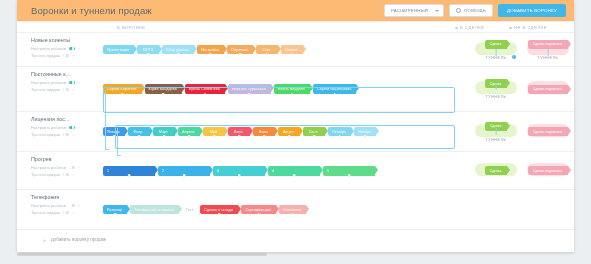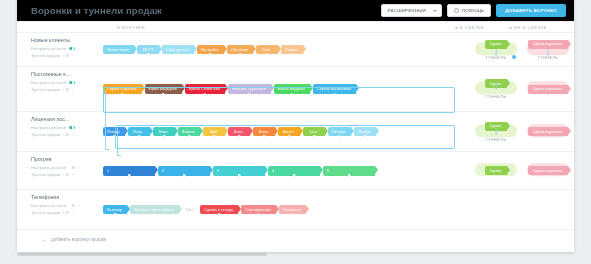--- a/index.html
+++ b/index.html
@@ -20,22 +20,21 @@
     left: 17px; top: 0px;
     width: 557px; height: 252px;
     background: #ffffff;
     box-shadow: 0 1px 3px rgba(0,0,0,.16);
   }
   
   .header {
     position: relative;
     height: 22px;
     border-bottom: 1px solid #eceef0;
-    background: #000000;
-    font-weight: bold;
+    background: #fdba74;
   }
   .page-title {
     position: absolute; left: 14px; top: 5px;
     font-size: 9.5px; color: #5a6b78; letter-spacing: .1px;
     white-space: nowrap;
   }
   .hdr-right { position: absolute; right: 8px; top: 4px; display: flex; align-items: center; gap: 5px; }
   .pill-select {
     display: flex; align-items: center; gap: 5px;
     height: 13px; padding: 0 4px 0 6px;

